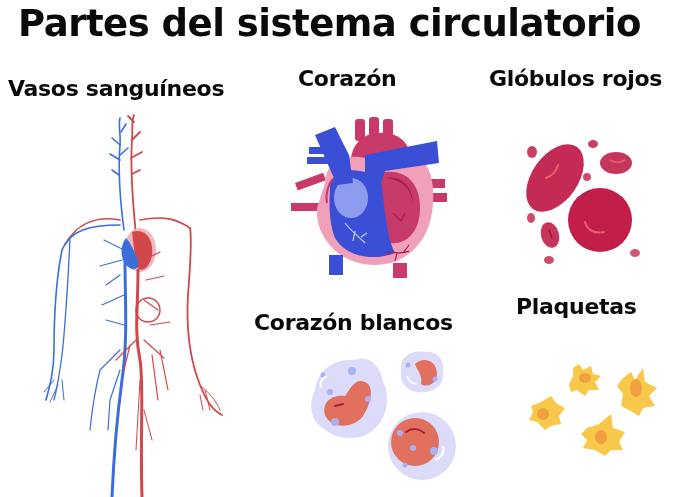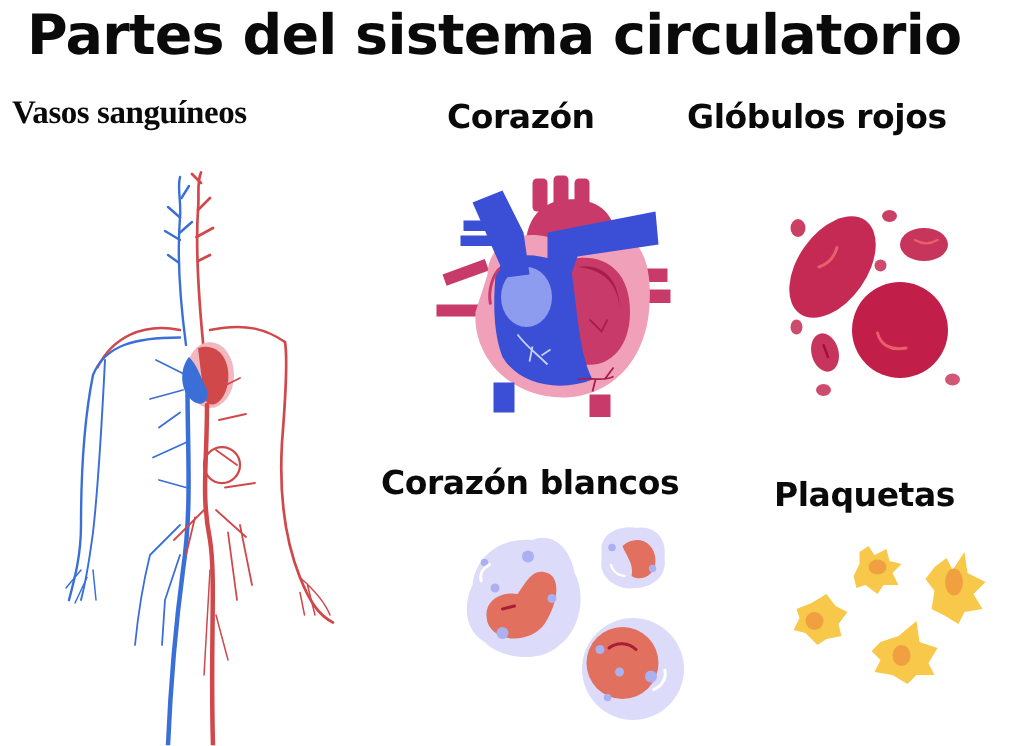--- a/index.html
+++ b/index.html
@@ -7,25 +7,25 @@
   .title { position:absolute; left:0; top:2px; width:659px; text-align:center; font-size:37px; font-weight:bold; color:#0a0a0a; letter-spacing:-0.5px; }
   .label { position:absolute; font-size:22px; font-weight:bold; color:#0a0a0a; white-space:nowrap; letter-spacing:-0.3px; }
   .fig { position:absolute; }
   svg { display:block; }
 </style>
 </head>
 <body>
 
 <div class="title">Partes del sistema circulatorio</div>
 
-<div class="label" style="left:8px; top:62px;font-family:Liberation Serif, serif;">Vasos sanguíneos</div>
+<div class="label" style="left:8px; top:76px;">Vasos sanguíneos</div>
 <div class="label" style="left:298px; top:66px;">Corazón</div>
-<div class="label" style="left:458px; top:66px;">Glóbulos rojos</div>
+<div class="label" style="left:489px; top:66px;">Glóbulos rojos</div>
 <div class="label" style="left:254px; top:310px;">Corazón blancos</div>
-<div class="label" style="left:516px; top:318px;text-align:center;">Plaquetas</div>
+<div class="label" style="left:516px; top:294px;text-align:center;">Plaquetas</div>
 
 <div class="fig" style="left:40px; top:110px;">
   <svg width="200" height="387" viewBox="0 0 200 387" fill="none" stroke-linecap="round" stroke-linejoin="round">
 
     <g stroke="#3b6fd8" stroke-width="1.6">
       <path d="M84 120 C80 90 78 60 80 35 C81 25 78 15 80 8"></path>
       <path d="M80 35 L72 28 M80 50 L70 44 M79 65 L72 60 M81 22 L86 14 M80 45 L88 38"></path>
     </g>
     <g stroke="#d0484a" stroke-width="1.8">
       <path d="M96 125 C93 95 90 60 92 30 C93 20 91 12 94 5"></path>

